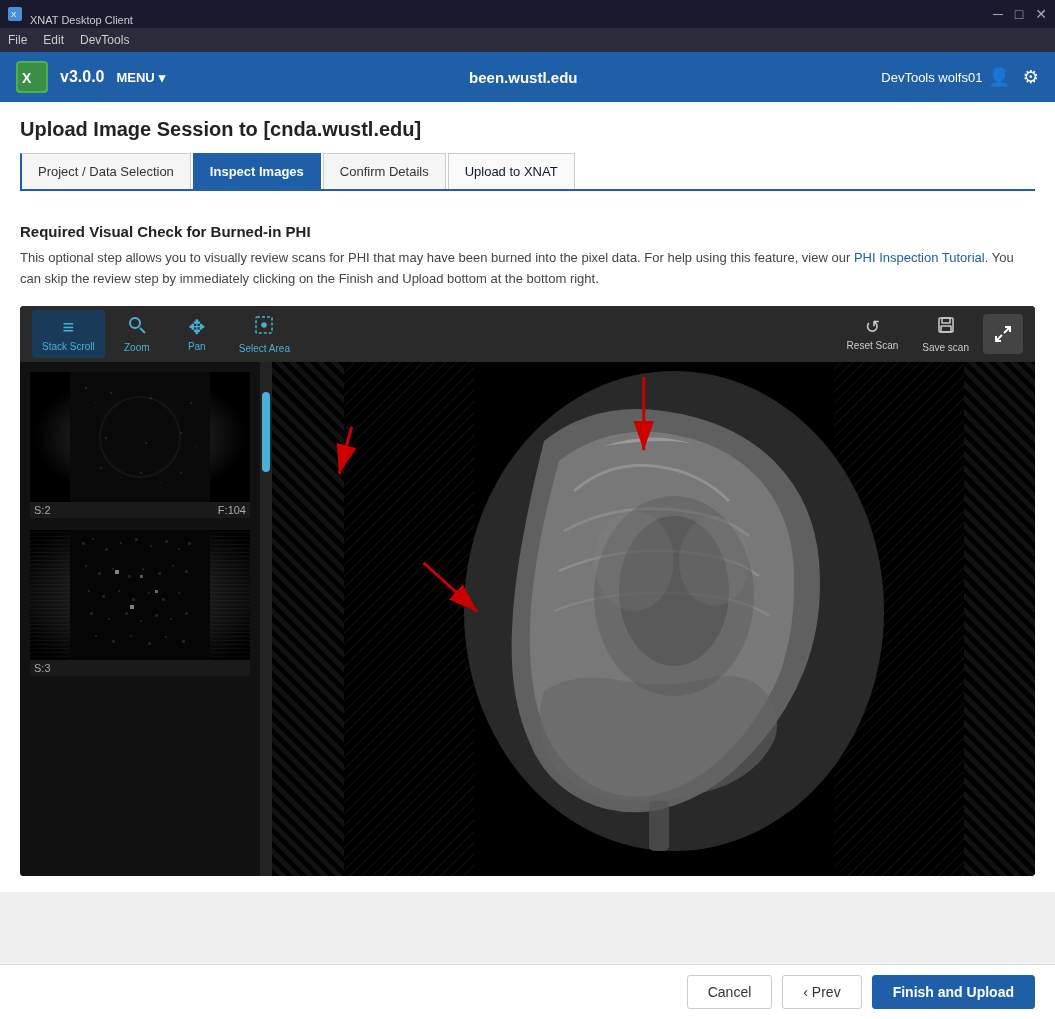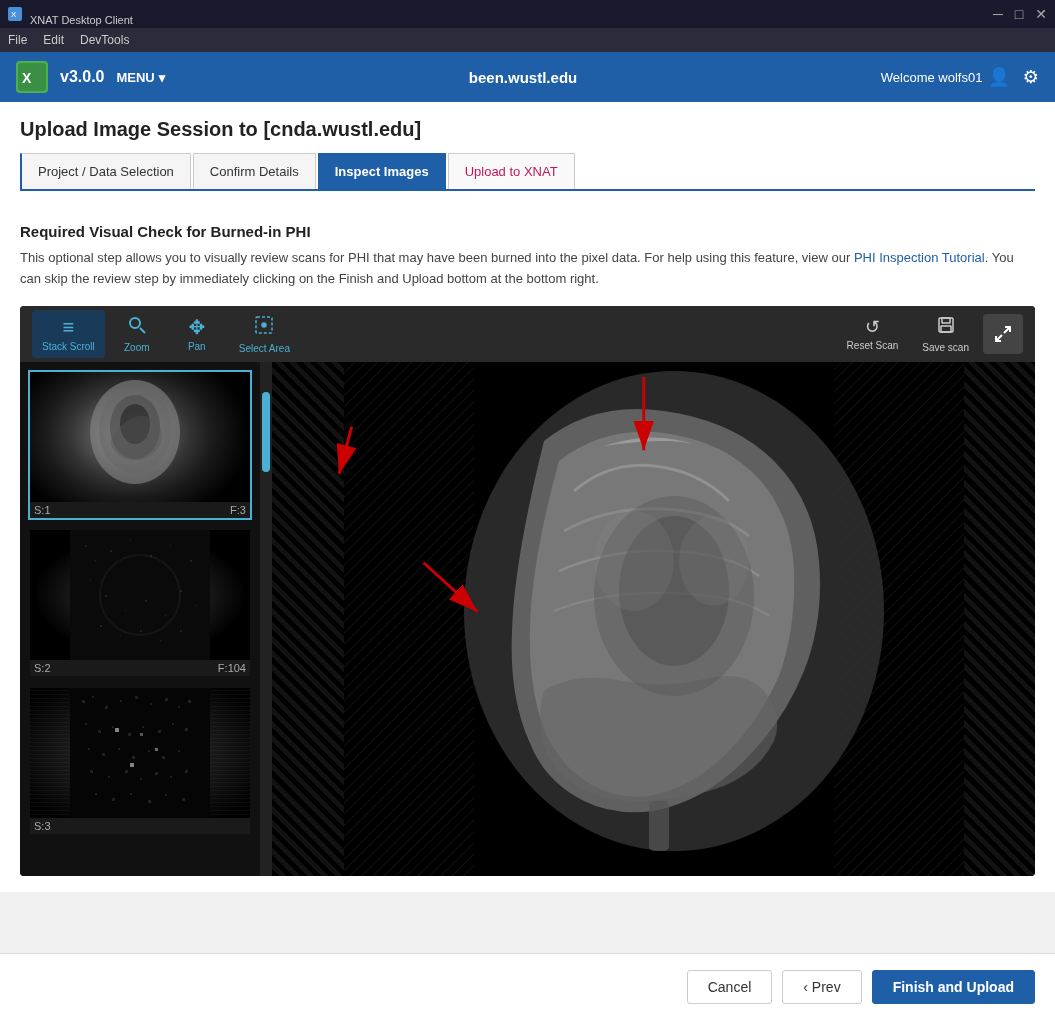--- a/index.html
+++ b/index.html
@@ -69,21 +69,21 @@
       color: #333;
       margin-right: 2px;
     }
     .tab.active {
       background: #1e5fa8;
       color: white;
       border-color: #1e5fa8;
       font-weight: bold;
     }
     .tab:first-child { border-left: 2px solid #1e5fa8; }
-    .tab.disabled { color: #be185d; background: #f9f9f9; cursor: default; }
+    .tab.disabled { color: #0f172a; background: #f9f9f9; cursor: default; }
 
     
     .main-section { padding: 16px 20px; background: white; }
     .section-title { font-size: 15px; font-weight: bold; margin-bottom: 8px; color: #222; }
     .section-desc { font-size: 13px; color: #444; line-height: 1.6; margin-bottom: 16px; }
     .section-desc a { color: #1e5fa8; text-decoration: none; }
 
     
     .viewer-container {
       background: #1a1a1a;
@@ -214,21 +214,21 @@
     }
 
     
     .bottom-bar {
       position: absolute;
       bottom: 0;
       left: 0;
       right: 0;
       background: white;
       border-top: 1px solid #ddd;
-      height: 66px;
+      height: 55px;
       display: flex;
       align-items: center;
       justify-content: flex-end;
       padding: 0 20px;
       gap: 10px;
     }
     .btn {
       padding: 8px 20px;
       font-size: 14px;
       border-radius: 3px;
@@ -299,34 +299,34 @@
     </div>
     <span class="header-version">v3.0.0</span>
     <div class="header-menu">
       <span>MENU</span>
       <span>▾</span>
     </div>
   </div>
   <div class="header-center">been.wustl.edu</div>
   <div class="header-right">
     <div class="header-welcome">
-      <span>Welcome wolfs01</span>
+      <span>DevTools wolfs01</span>
       <span style="font-size:18px;">👤</span>
     </div>
     <span class="gear-icon">⚙</span>
   </div>
 </div>
 
 <div class="page-content">
   <div class="page-title">Upload Image Session to [cnda.wustl.edu]</div>
 
   <div class="tabs">
     <div class="tab">Project / Data Selection</div>
+    <div class="tab active">Inspect Images</div>
     <div class="tab">Confirm Details</div>
-    <div class="tab active">Inspect Images</div>
     <div class="tab disabled">Upload to XNAT</div>
   </div>
 </div>
 
 <div class="main-section">
   <div class="section-title">Required Visual Check for Burned-in PHI</div>
   <div class="section-desc">
     <span>This optional step allows you to visually review scans for PHI that may have been burned into the pixel data. For help using this feature, view our </span><a href="#">PHI Inspection Tutorial</a><span>. You can skip the review step by immediately clicking on the Finish and Upload bottom at the bottom right.</span>
   </div>
 
@@ -383,37 +383,20 @@
             <line x1="2" y1="16" x2="8" y2="10"></line>
           </svg>
         </div>
       </div>
     </div>
 
     <div class="viewer-body">
 
       <div class="thumbnail-panel">
 
-        <div class="thumbnail-item selected">
-          <div class="thumbnail-img">
-            <div class="thumb-brain-1">
-              <svg width="100%" height="100%" viewBox="0 0 140 130">
-                <ellipse cx="65" cy="60" rx="45" ry="52" fill="#888" opacity="0.6"></ellipse>
-                <ellipse cx="65" cy="58" rx="36" ry="43" fill="#666" opacity="0.5"></ellipse>
-                <ellipse cx="65" cy="55" rx="25" ry="32" fill="#444" opacity="0.5"></ellipse>
-                <ellipse cx="65" cy="52" rx="15" ry="20" fill="#222" opacity="0.6"></ellipse>
-                <path d="M 40 70 Q 50 50 65 45 Q 80 40 90 55 Q 95 70 85 80 Q 75 90 60 88 Q 45 85 40 70" fill="#555" opacity="0.4"></path>
-              </svg>
-            </div>
-          </div>
-          <div class="thumbnail-label">
-            <span>S:1</span>
-            <span>F:3</span>
-          </div>
-        </div>
 
         <div class="thumbnail-item">
           <div class="thumbnail-img">
             <div class="thumb-brain-2">
               <svg width="100%" height="100%" viewBox="0 0 140 130">
                 <rect width="140" height="130" fill="#0a0a0a"></rect>
 
                 <rect x="10" y="10" width="120" height="110" fill="url(#noise)" opacity="0.5"></rect>
                 <circle cx="70" cy="65" r="40" fill="none" stroke="#333" stroke-width="2" opacity="0.3"></circle>
 

